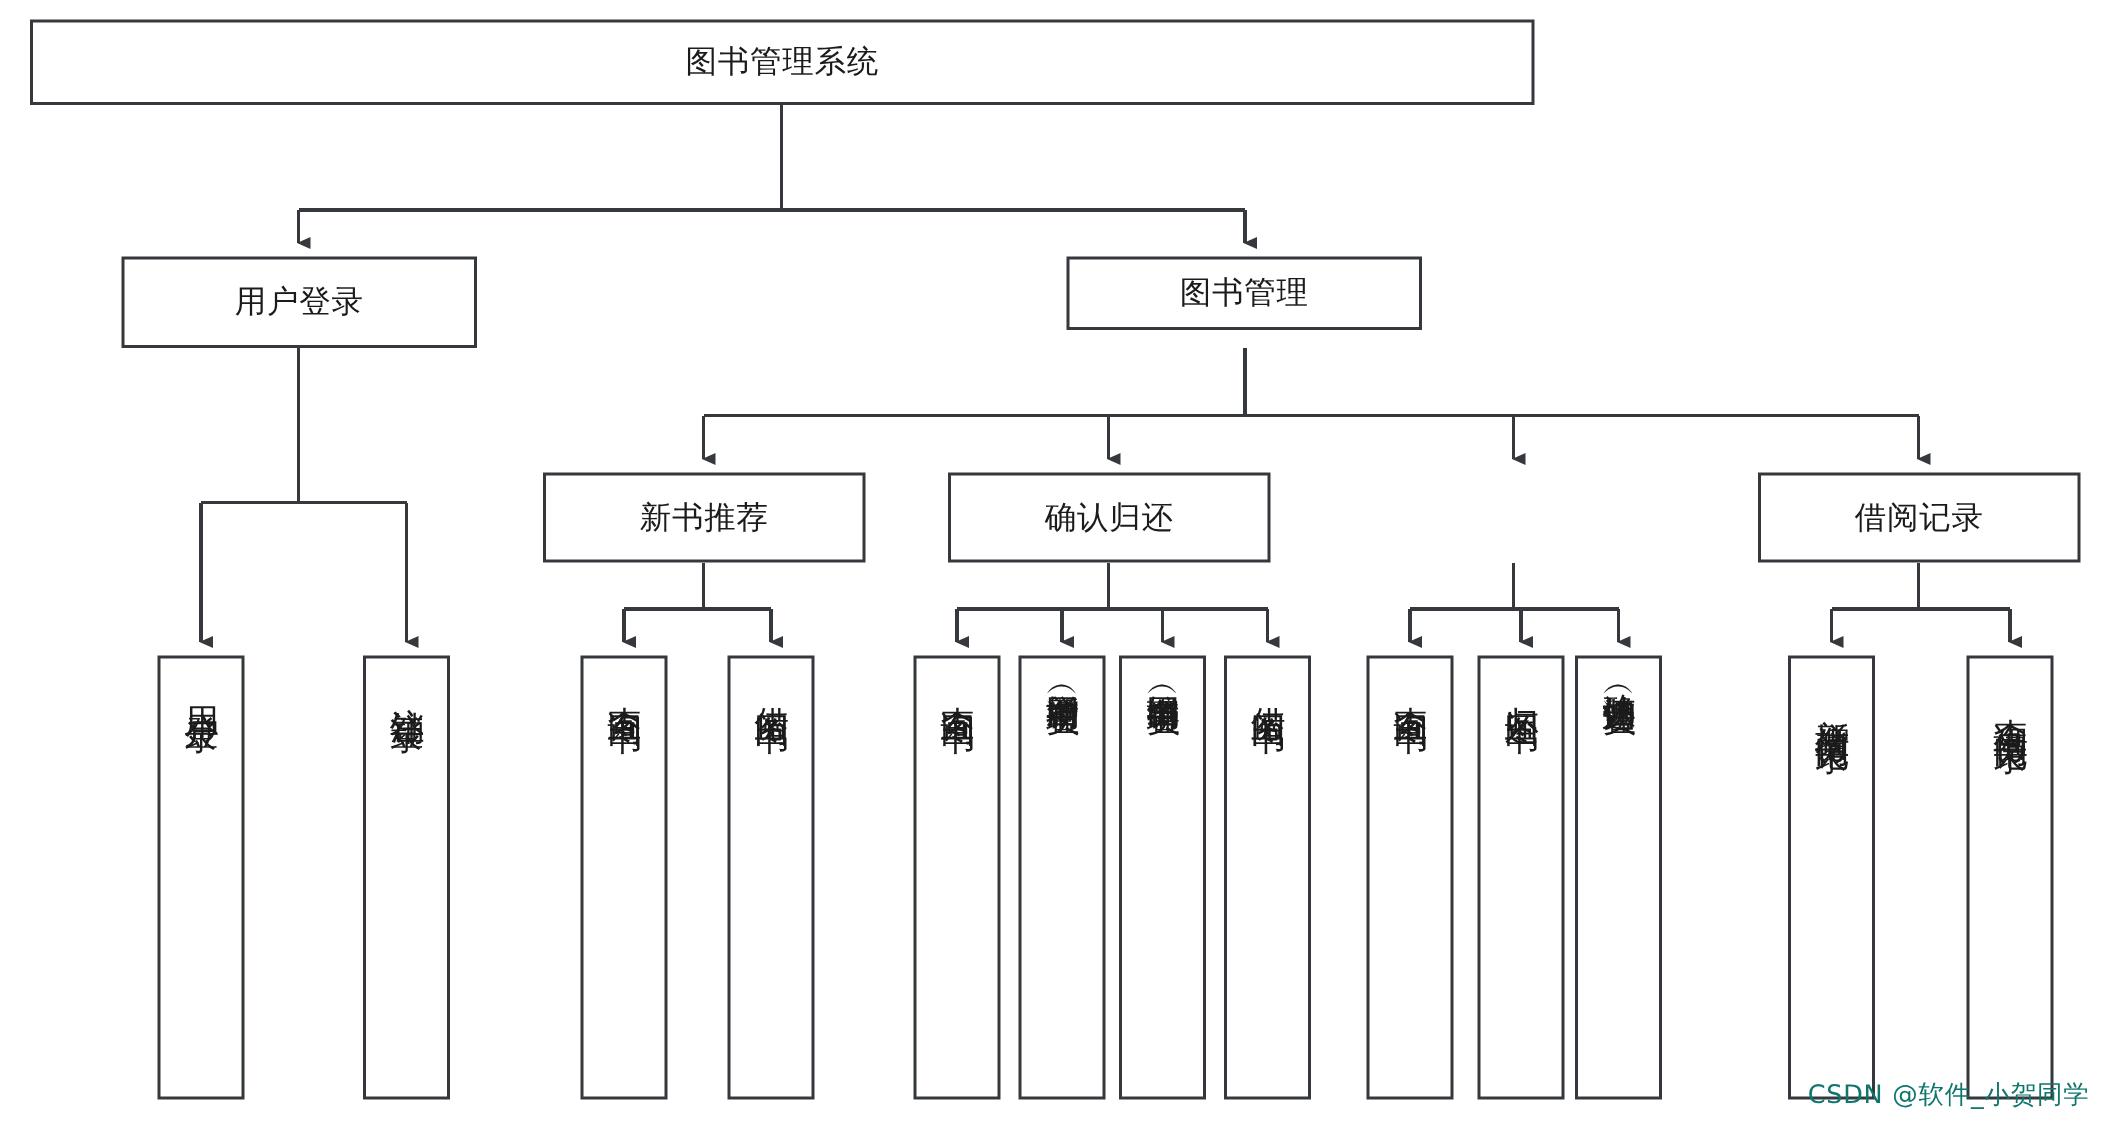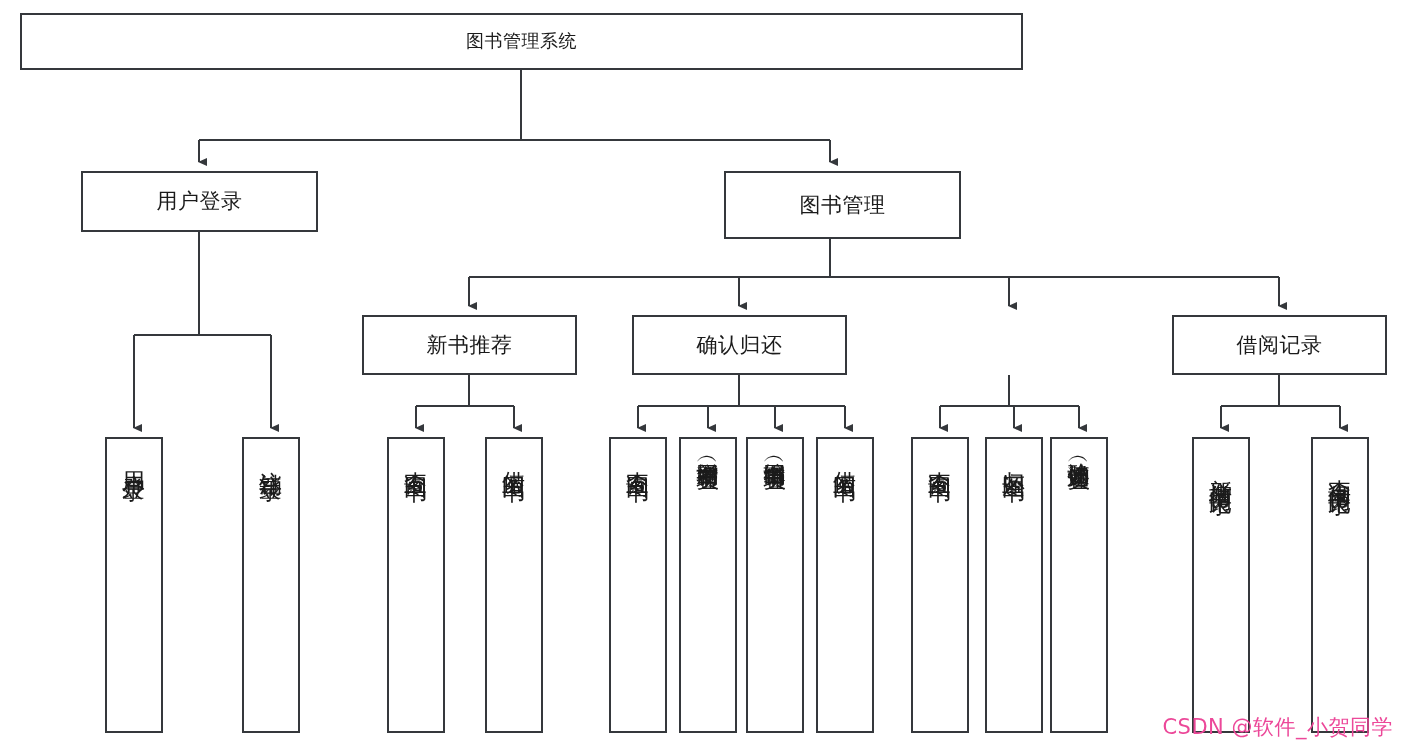--- a/index.html
+++ b/index.html
@@ -39,21 +39,21 @@
   .node .node-label {
     display: block;
     text-align: center;
     line-height: 1.15;
     letter-spacing: 0.5px;
   }
   .node.horizontal .node-label {
     font-size: 21px;
   }
   .node.root .node-label {
-    font-size: 18px;
+    font-size: 21px;
   }
   .node.vertical {
     align-items: flex-start;
     padding-top: 14px;
   }
   .node.vertical .node-label {
     writing-mode: vertical-rl;
     text-orientation: upright;
     font-size: 23px;
     line-height: 1.05;
@@ -61,22 +61,22 @@
     white-space: nowrap;
   }
   .node.vertical.tall-text .node-label {
     font-size: 22px;
     letter-spacing: 1px;
   }
   #watermark {
     position: absolute;
     right: 12px;
     bottom: 6px;
-    font-size: 21px;
-    color: #ec4899;
+    font-size: 17px;
+    color: #0f766e;
     letter-spacing: 0.5px;
     white-space: nowrap;
     pointer-events: none;
   }
 </style>
 </head>
 <body>
 
 <div id="diagram-root">
 
@@ -130,21 +130,21 @@
     </g>
   </svg>
 
   <div class="node root horizontal" style="left:20px; top:13px; width:1003px; height:57px;">
     <span class="node-label">图书管理系统</span>
   </div>
 
   <div class="node horizontal" style="left:81px; top:171px; width:237px; height:61px;">
     <span class="node-label">用户登录</span>
   </div>
-  <div class="node horizontal" style="left:711px; top:171px; width:237px; height:68px;margin-left:13px;">
+  <div class="node horizontal" style="left:711px; top:171px; width:237px; height:49px;">
     <span class="node-label">图书管理</span>
   </div>
 
   <div class="node horizontal" style="left:362px; top:315px; width:215px; height:60px;">
     <span class="node-label">新书推荐</span>
   </div>
   <div class="node horizontal" style="left:632px; top:315px; width:215px; height:60px;">
     <span class="node-label">确认归还</span>
   </div>
   <div class="node horizontal" style="left:1172px; top:315px; width:215px; height:60px;justify-content:center;">

